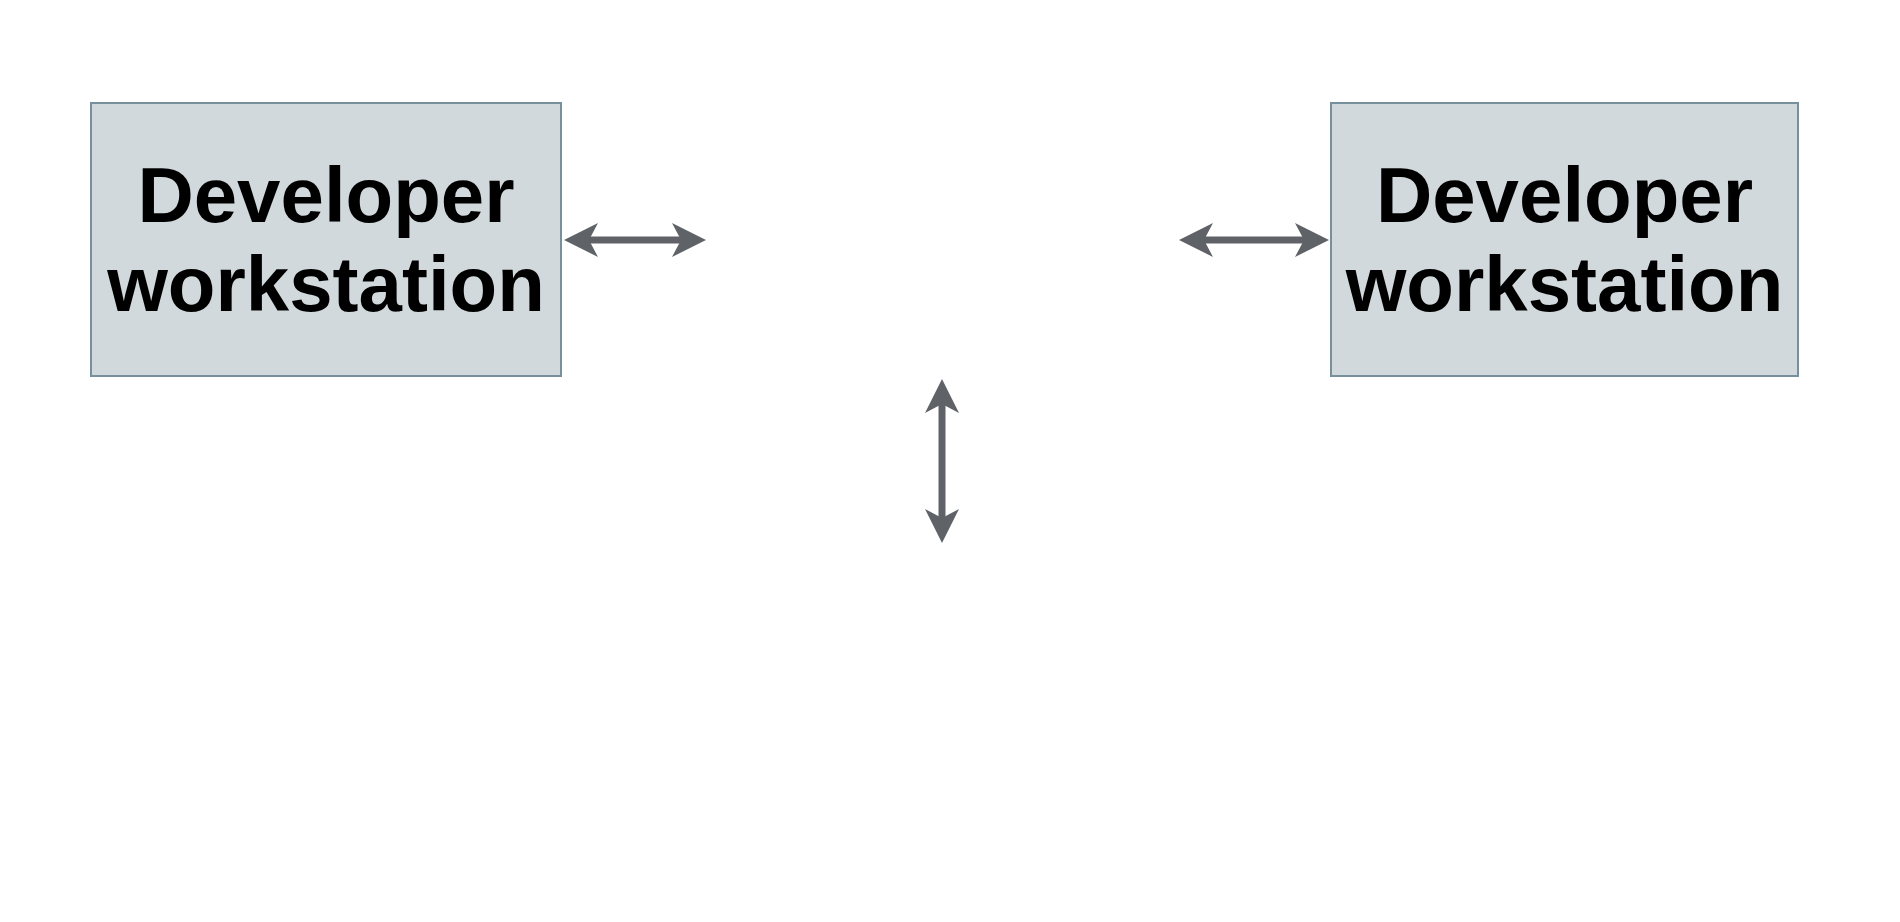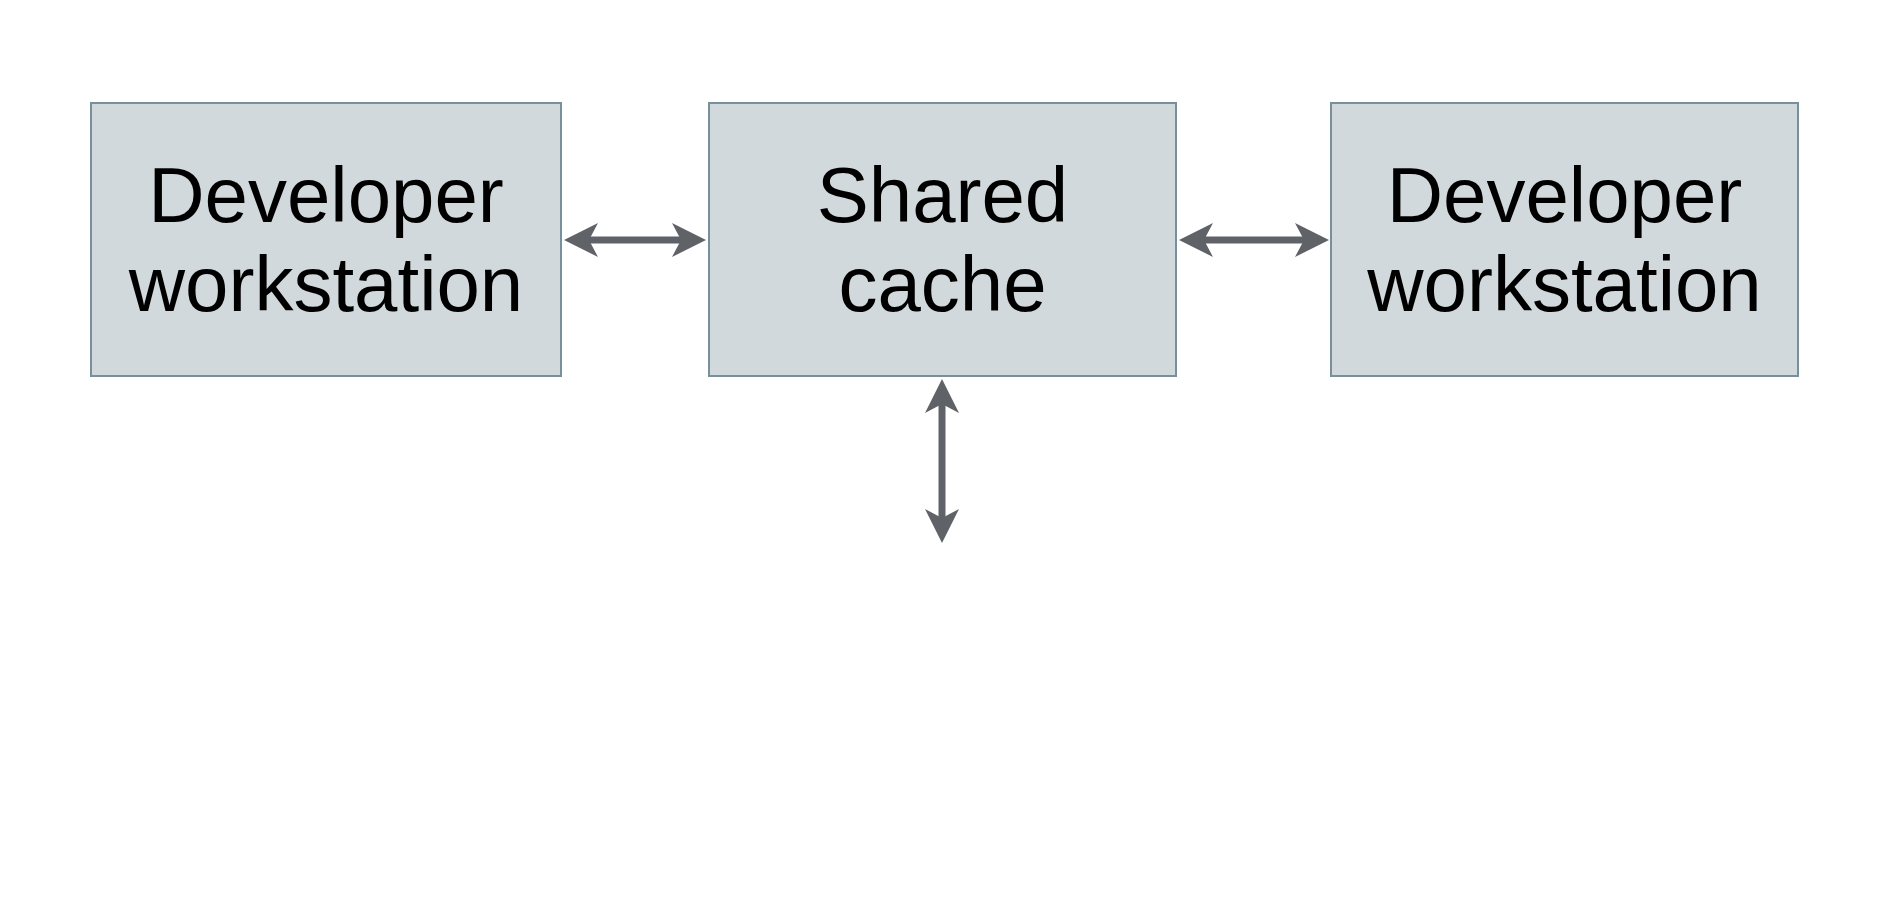--- a/index.html
+++ b/index.html
@@ -7,20 +7,21 @@
     padding: 0;
     background: #ffffff;
   }
   .canvas {
     position: relative;
     width: 1900px;
     height: 697px;
     background: var(--canvas-bg, #ffffff);
     font-family: "Liberation Sans", sans-serif;
     overflow: hidden;
+    font-weight: bold;
   }
   .edges-layer {
     position: absolute;
     left: 0;
     top: 0;
     width: 1900px;
     height: 922px;
     display: block;
   }
   .edge-shaft {
@@ -74,22 +75,19 @@
       <line class="edge-shaft" x1="942" y1="401" x2="942" y2="521"></line>
       <polygon class="edge-head" points="942,379 925,413 942,404 959,413"></polygon>
       <polygon class="edge-head" points="942,543 925,509 942,518 959,509"></polygon>
     </g>
   </svg>
 
   <div class="node" style="left:90px; top:102px; width:472px; height:275px;">
     <span class="node-label">Developer workstation</span>
   </div>
 
-  <div class="node" style="left:708px; top:102px; width:469px; height:275px;">
-    <span class="node-label">Shared cache</span>
-  </div>
 
   <div class="node" style="left:1330px; top:102px; width:469px; height:275px;">
     <span class="node-label">Developer workstation</span>
   </div>
 
 
 </div>
 
 </body></html>

